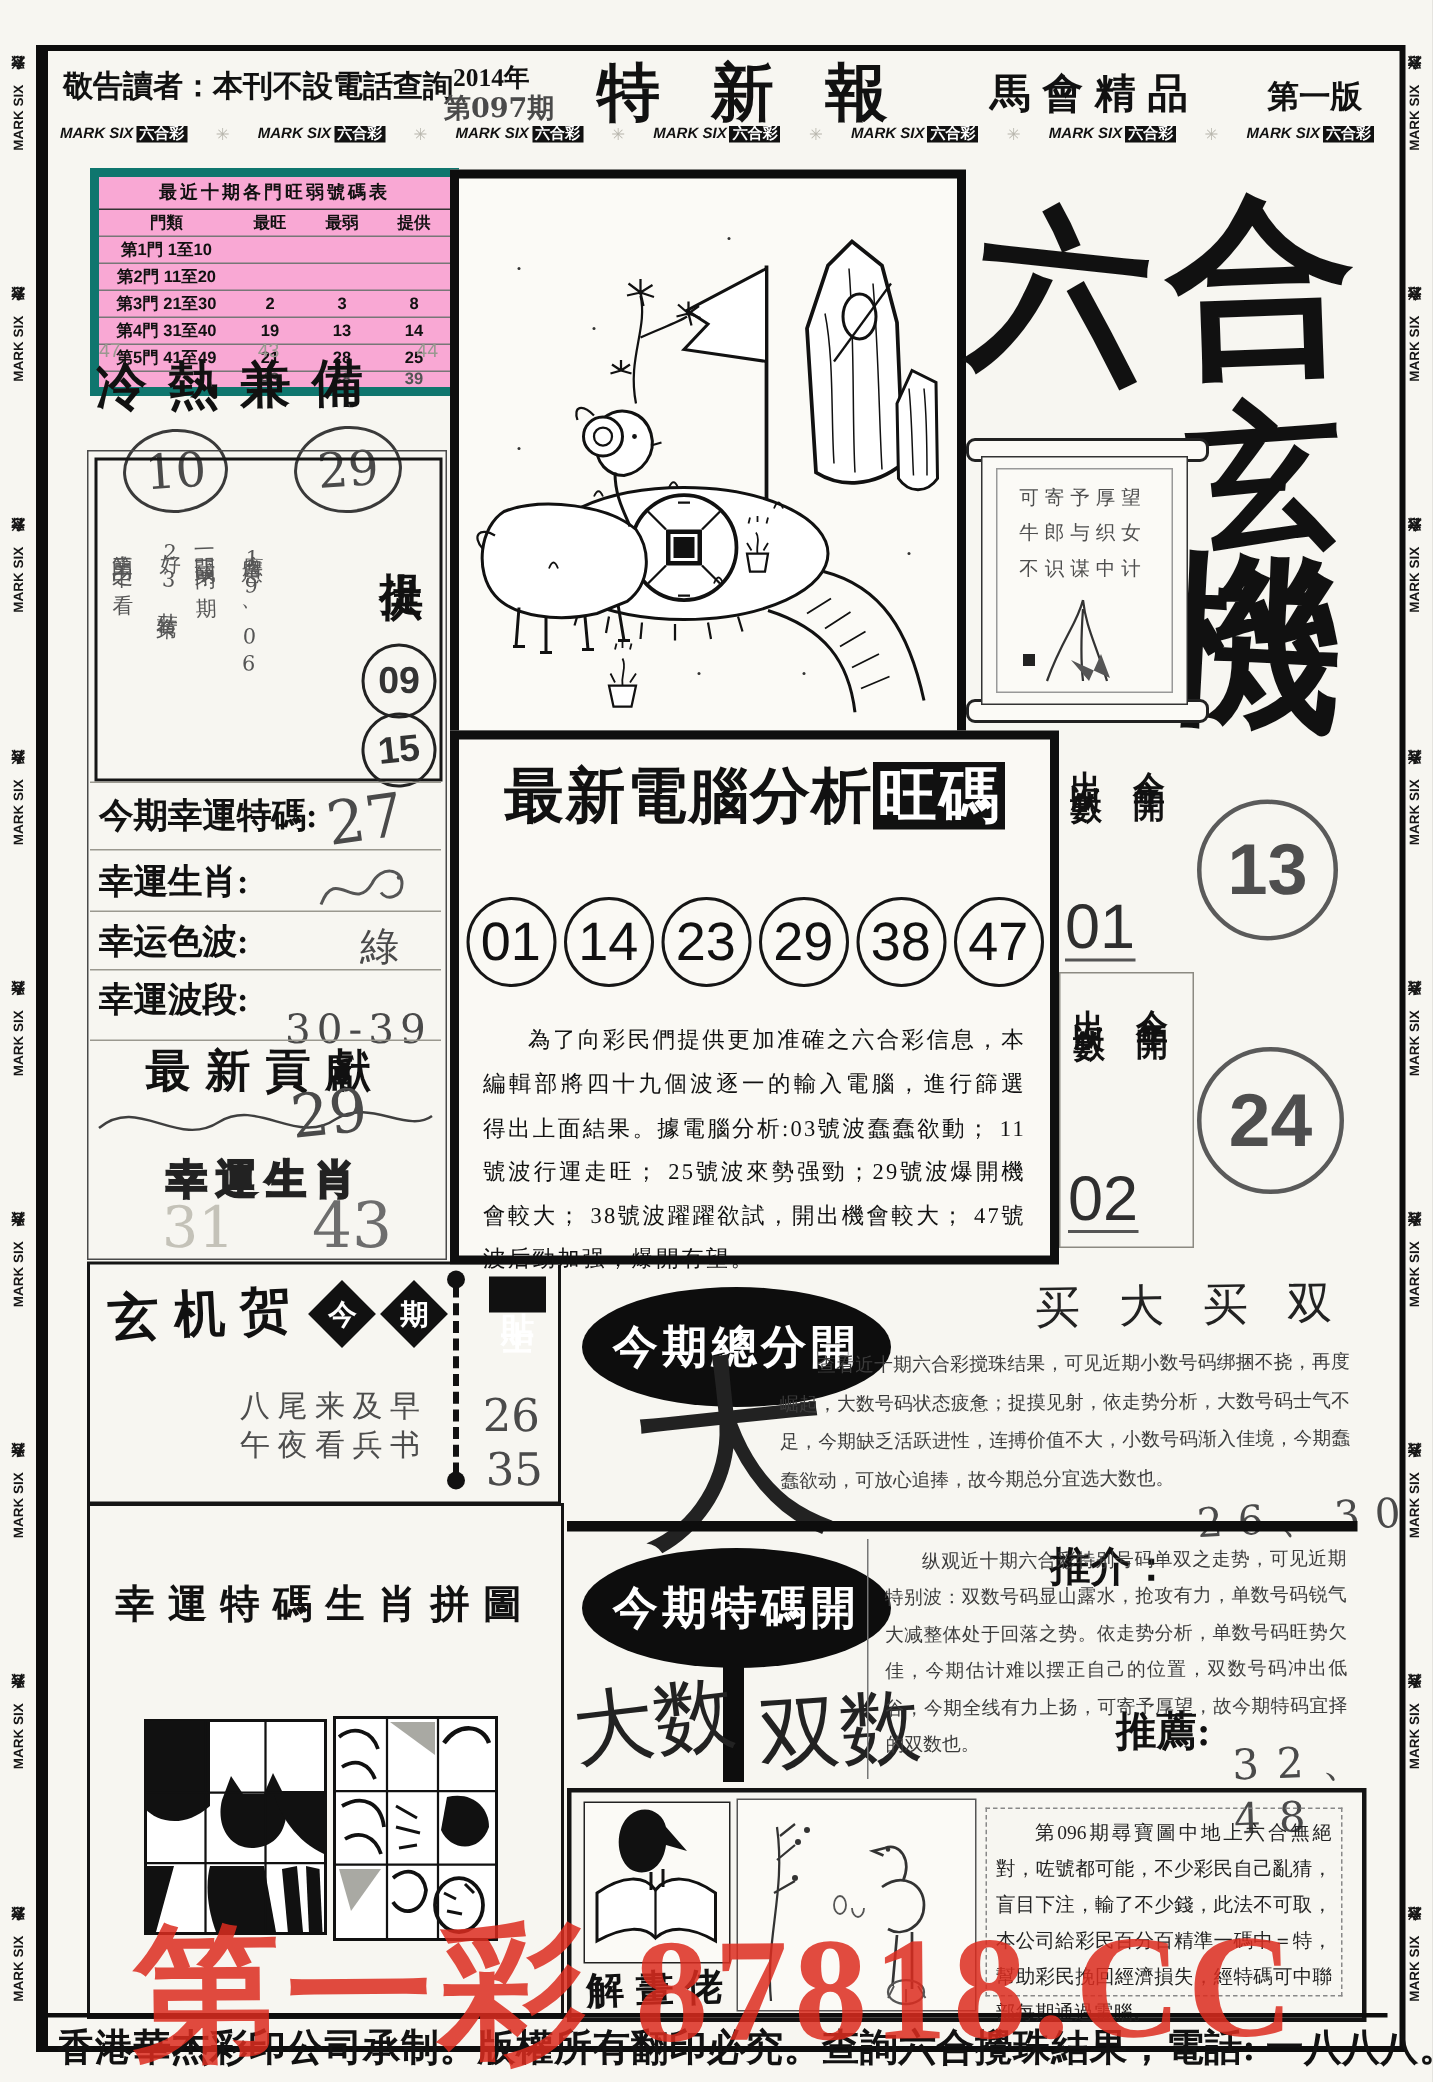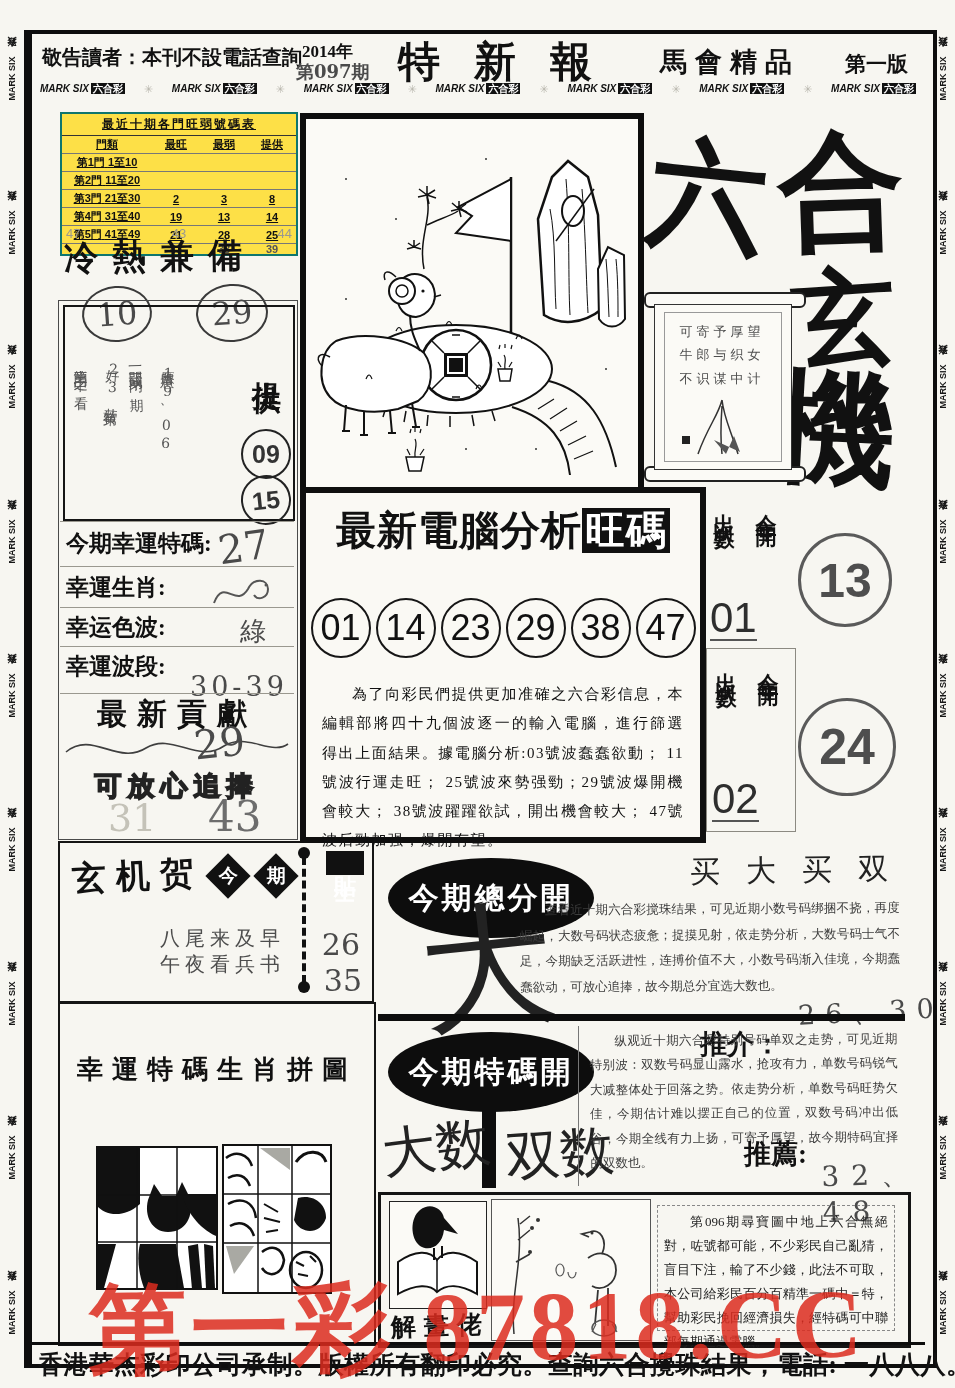--- a/index.html
+++ b/index.html
@@ -13,21 +13,21 @@
   .rail{position:absolute;top:0;bottom:0;width:24px;display:flex;flex-direction:column;justify-content:space-around;align-items:center;}
   .rail span{writing-mode:vertical-rl;transform:rotate(180deg);font-size:9px;font-weight:bold;white-space:nowrap;color:#161616;}
   
   .notice{font-weight:bold;font-size:20px;}
   .masttitle{font-weight:900;font-size:42px;letter-spacing:34px;white-space:nowrap;}
   .logo-strip{display:flex;justify-content:space-between;align-items:center;}
   .logo{white-space:nowrap;font-size:10px;font-weight:900;font-style:italic;}
   .logo .ms6{background:#111;color:#fff;font-style:normal;padding:0 2px;margin-left:2px;}
   .sep{color:#b9b7ae;font-size:11px;}
   
-  .hot-table{border:2px solid #0f766e;font-size:11px;background:#fde047;text-decoration:underline;}
+  .hot-table{border:6px solid #0f766e;font-size:11px;background:#f9a8d4;}
   .hot-table .t-title{border-bottom:1px solid #333;font-weight:bold;text-align:center;padding:2px 0;font-size:12px;letter-spacing:2px;}
   .hot-table table{border-collapse:collapse;width:100%;}
   .hot-table td,.hot-table th{border-top:1px solid #777;padding:1px 2px;text-align:center;font-weight:bold;}
   .hot-table th{border-top:none;font-weight:bold;}
   .cutrow td{height:8px;overflow:hidden;line-height:8px;color:#555;}
   .coldhot{font-weight:900;font-size:34px;letter-spacing:14px;white-space:nowrap;}
   .bigcircle{border:2px solid #3a3a3a;border-radius:50%;display:flex;align-items:center;justify-content:center;
              font-size:32px;transform:rotate(-4deg);}
   
   .sbox{border:2.5px solid #151515;}
@@ -211,21 +211,21 @@
     <span class="llabel serif" style="position:absolute;left:6px;top:4px;">幸運波段:</span>
     <span class="hand" style="position:absolute;left:130px;top:24px;font-size:27px;letter-spacing:4px;">30-39</span>
   </div>
   <div class="abs lrow serif" style="left:60px;top:693px;width:234px;height:36px;text-align:center;font-size:30px;font-weight:900;letter-spacing:10px;">最新貢獻</div>
   <div class="abs" style="left:62px;top:726px;width:232px;height:44px;">
     <svg width="230" height="42" viewBox="0 0 230 42">
       <path d="M4,26 C30,4 56,40 84,22 C110,6 136,38 162,20 C184,6 210,30 226,18" fill="none" stroke="#3f3f3f" stroke-width="1.6"></path>
     </svg>
     <span class="hand" style="position:absolute;left:132px;top:-6px;font-size:40px;transform:rotate(-6deg);">29</span>
   </div>
-  <div class="abs outline serif" style="left:60px;top:768px;width:234px;text-align:center;font-size:27px;font-weight:900;letter-spacing:6px;">可放心追捧</div>
+  <div class="abs outline serif" style="left:60px;top:768px;width:234px;text-align:center;font-size:27px;font-weight:900;letter-spacing:6px;">幸運生肖</div>
   <div class="abs" style="left:60px;top:796px;width:234px;height:40px;">
     <span class="hand" style="position:absolute;left:48px;top:0;font-size:38px;color:#c4c2b8;">31</span>
     <span class="hand" style="position:absolute;left:148px;top:-4px;font-size:42px;color:#6d6d6d;">43</span>
   </div>
 
   <div class="abs sbox" style="left:58px;top:841px;width:312px;height:158px;">
     <div style="position:absolute;left:12px;top:10px;display:flex;align-items:center;">
       <span class="hand" style="font-size:34px;font-weight:900;color:#111;letter-spacing:10px;transform:rotate(-3deg);">玄机贺</span>
       <span class="dia">
           <span>今</span>

